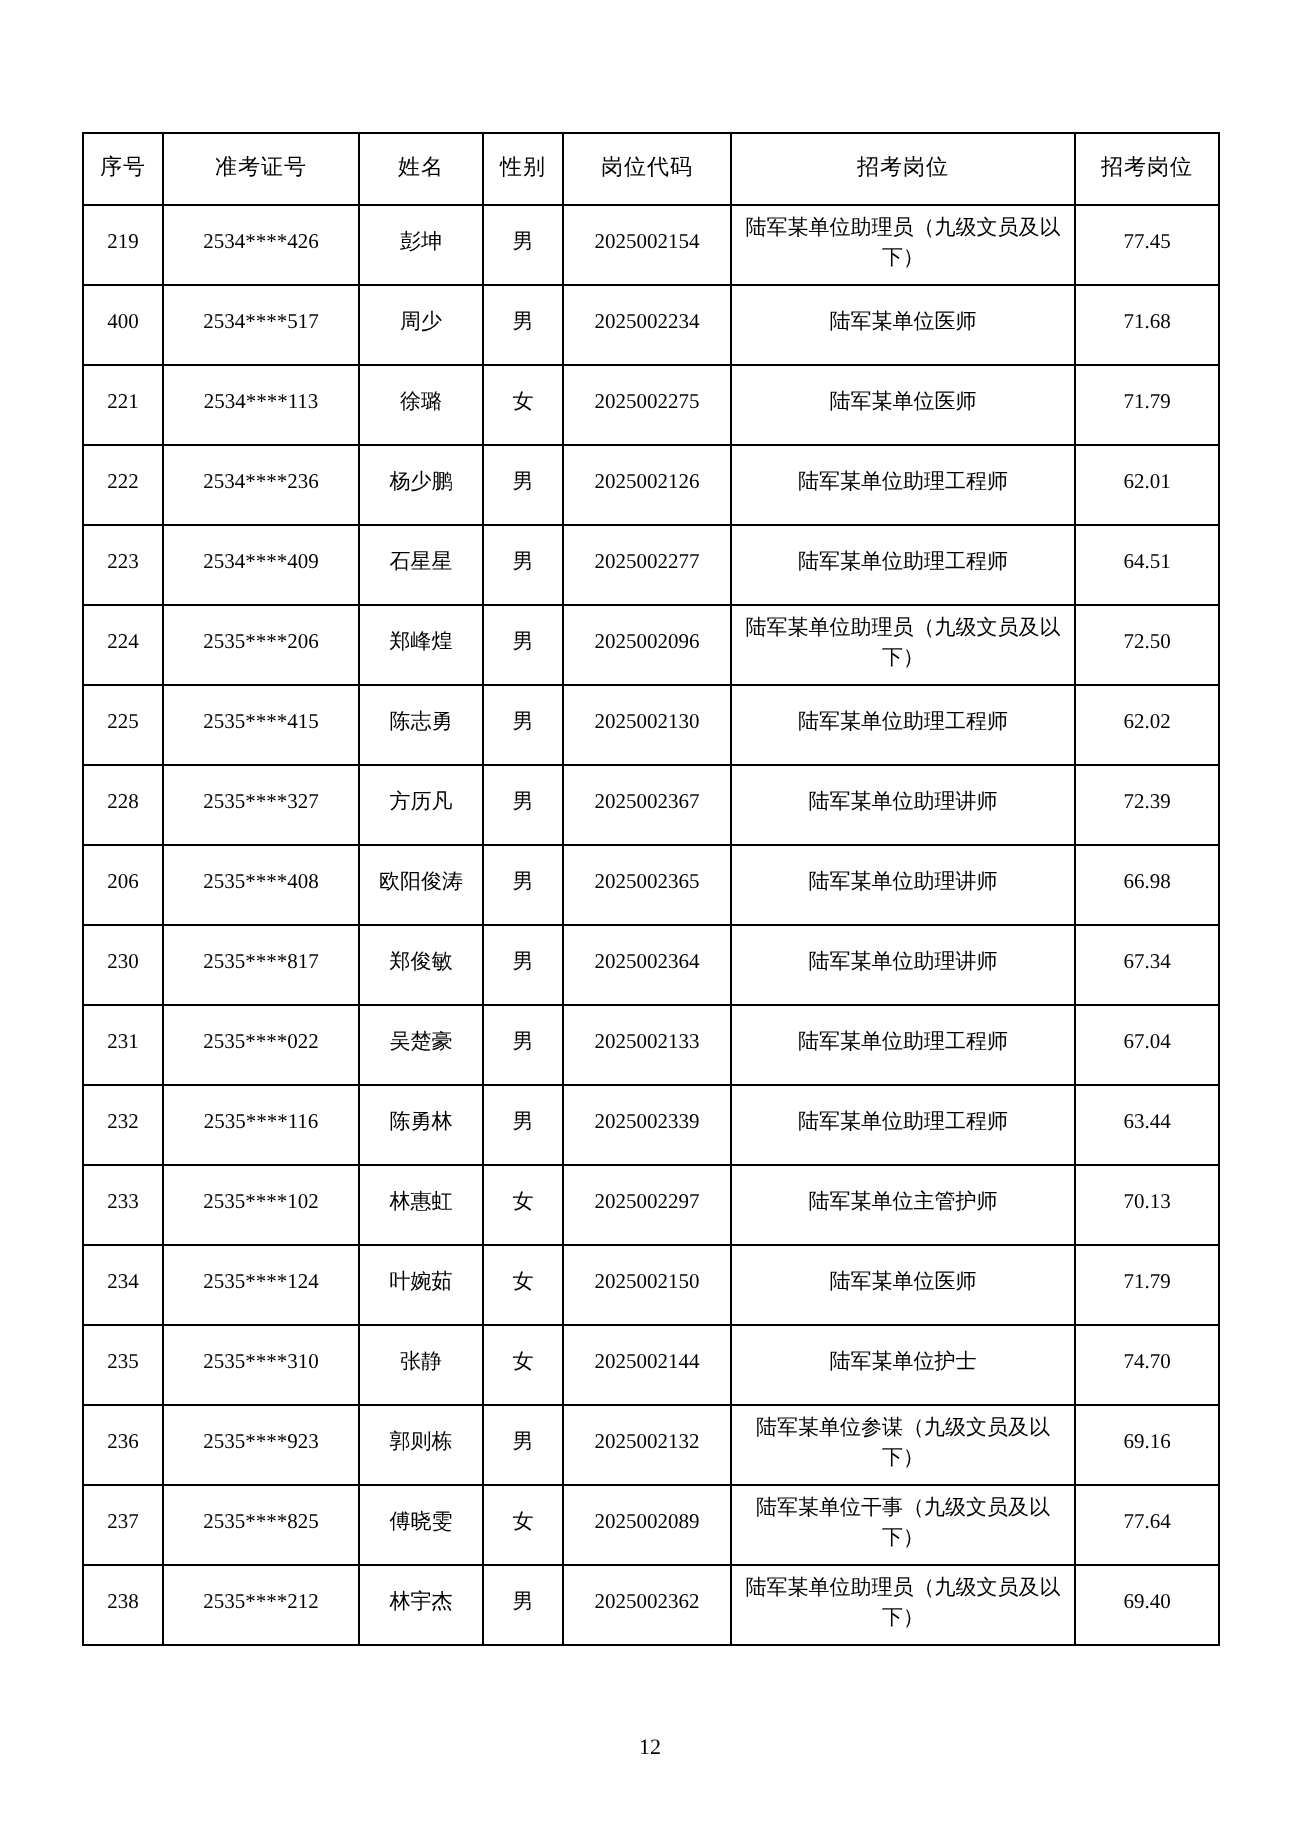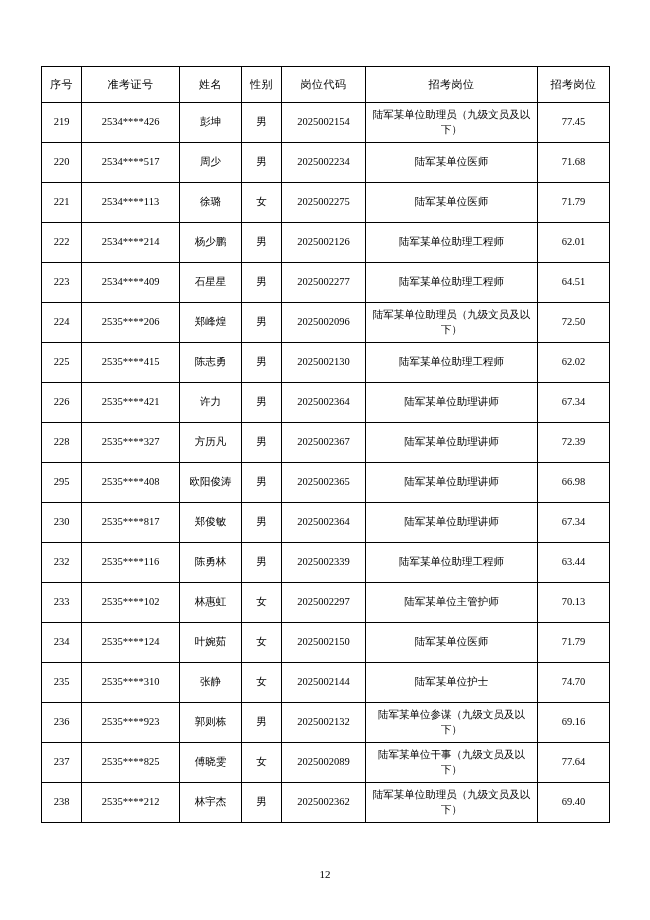--- a/index.html
+++ b/index.html
@@ -109,40 +109,40 @@
           <tr>
             <td class="seq-cell">219</td>
             <td class="id-cell">2534****426</td>
             <td class="name-cell">彭坤</td>
             <td class="sex-cell">男</td>
             <td class="code-cell">2025002154</td>
             <td class="post-cell">陆军某单位助理员（九级文员及以下）</td>
             <td class="score-cell">77.45</td>
           </tr>
           <tr>
-            <td class="seq-cell">220</td>
+            <td class="seq-cell">400</td>
             <td class="id-cell">2534****517</td>
             <td class="name-cell">周少</td>
             <td class="sex-cell">男</td>
             <td class="code-cell">2025002234</td>
             <td class="post-cell">陆军某单位医师</td>
             <td class="score-cell">71.68</td>
           </tr>
           <tr>
             <td class="seq-cell">221</td>
             <td class="id-cell">2534****113</td>
             <td class="name-cell">徐璐</td>
             <td class="sex-cell">女</td>
             <td class="code-cell">2025002275</td>
             <td class="post-cell">陆军某单位医师</td>
             <td class="score-cell">71.79</td>
           </tr>
           <tr>
             <td class="seq-cell">222</td>
-            <td class="id-cell">2534****214</td>
+            <td class="id-cell">2534****236</td>
             <td class="name-cell">杨少鹏</td>
             <td class="sex-cell">男</td>
             <td class="code-cell">2025002126</td>
             <td class="post-cell">陆军某单位助理工程师</td>
             <td class="score-cell">62.01</td>
           </tr>
           <tr>
             <td class="seq-cell">223</td>
             <td class="id-cell">2534****409</td>
             <td class="name-cell">石星星</td>
@@ -163,54 +163,54 @@
           <tr>
             <td class="seq-cell">225</td>
             <td class="id-cell">2535****415</td>
             <td class="name-cell">陈志勇</td>
             <td class="sex-cell">男</td>
             <td class="code-cell">2025002130</td>
             <td class="post-cell">陆军某单位助理工程师</td>
             <td class="score-cell">62.02</td>
           </tr>
           <tr>
-            <td class="seq-cell">226</td>
-            <td class="id-cell">2535****421</td>
-            <td class="name-cell">许力</td>
+            <td class="seq-cell">228</td>
+            <td class="id-cell">2535****327</td>
+            <td class="name-cell">方历凡</td>
+            <td class="sex-cell">男</td>
+            <td class="code-cell">2025002367</td>
+            <td class="post-cell">陆军某单位助理讲师</td>
+            <td class="score-cell">72.39</td>
+          </tr>
+          <tr>
+            <td class="seq-cell">206</td>
+            <td class="id-cell">2535****408</td>
+            <td class="name-cell">欧阳俊涛</td>
+            <td class="sex-cell">男</td>
+            <td class="code-cell">2025002365</td>
+            <td class="post-cell">陆军某单位助理讲师</td>
+            <td class="score-cell">66.98</td>
+          </tr>
+          <tr>
+            <td class="seq-cell">230</td>
+            <td class="id-cell">2535****817</td>
+            <td class="name-cell">郑俊敏</td>
             <td class="sex-cell">男</td>
             <td class="code-cell">2025002364</td>
             <td class="post-cell">陆军某单位助理讲师</td>
             <td class="score-cell">67.34</td>
           </tr>
           <tr>
-            <td class="seq-cell">228</td>
-            <td class="id-cell">2535****327</td>
-            <td class="name-cell">方历凡</td>
-            <td class="sex-cell">男</td>
-            <td class="code-cell">2025002367</td>
-            <td class="post-cell">陆军某单位助理讲师</td>
-            <td class="score-cell">72.39</td>
-          </tr>
-          <tr>
-            <td class="seq-cell">295</td>
-            <td class="id-cell">2535****408</td>
-            <td class="name-cell">欧阳俊涛</td>
-            <td class="sex-cell">男</td>
-            <td class="code-cell">2025002365</td>
-            <td class="post-cell">陆军某单位助理讲师</td>
-            <td class="score-cell">66.98</td>
-          </tr>
-          <tr>
-            <td class="seq-cell">230</td>
-            <td class="id-cell">2535****817</td>
-            <td class="name-cell">郑俊敏</td>
-            <td class="sex-cell">男</td>
-            <td class="code-cell">2025002364</td>
-            <td class="post-cell">陆军某单位助理讲师</td>
-            <td class="score-cell">67.34</td>
+            <td class="seq-cell">231</td>
+            <td class="id-cell">2535****022</td>
+            <td class="name-cell">吴楚豪</td>
+            <td class="sex-cell">男</td>
+            <td class="code-cell">2025002133</td>
+            <td class="post-cell">陆军某单位助理工程师</td>
+            <td class="score-cell">67.04</td>
           </tr>
           <tr>
             <td class="seq-cell">232</td>
             <td class="id-cell">2535****116</td>
             <td class="name-cell">陈勇林</td>
             <td class="sex-cell">男</td>
             <td class="code-cell">2025002339</td>
             <td class="post-cell">陆军某单位助理工程师</td>
             <td class="score-cell">63.44</td>
           </tr>

